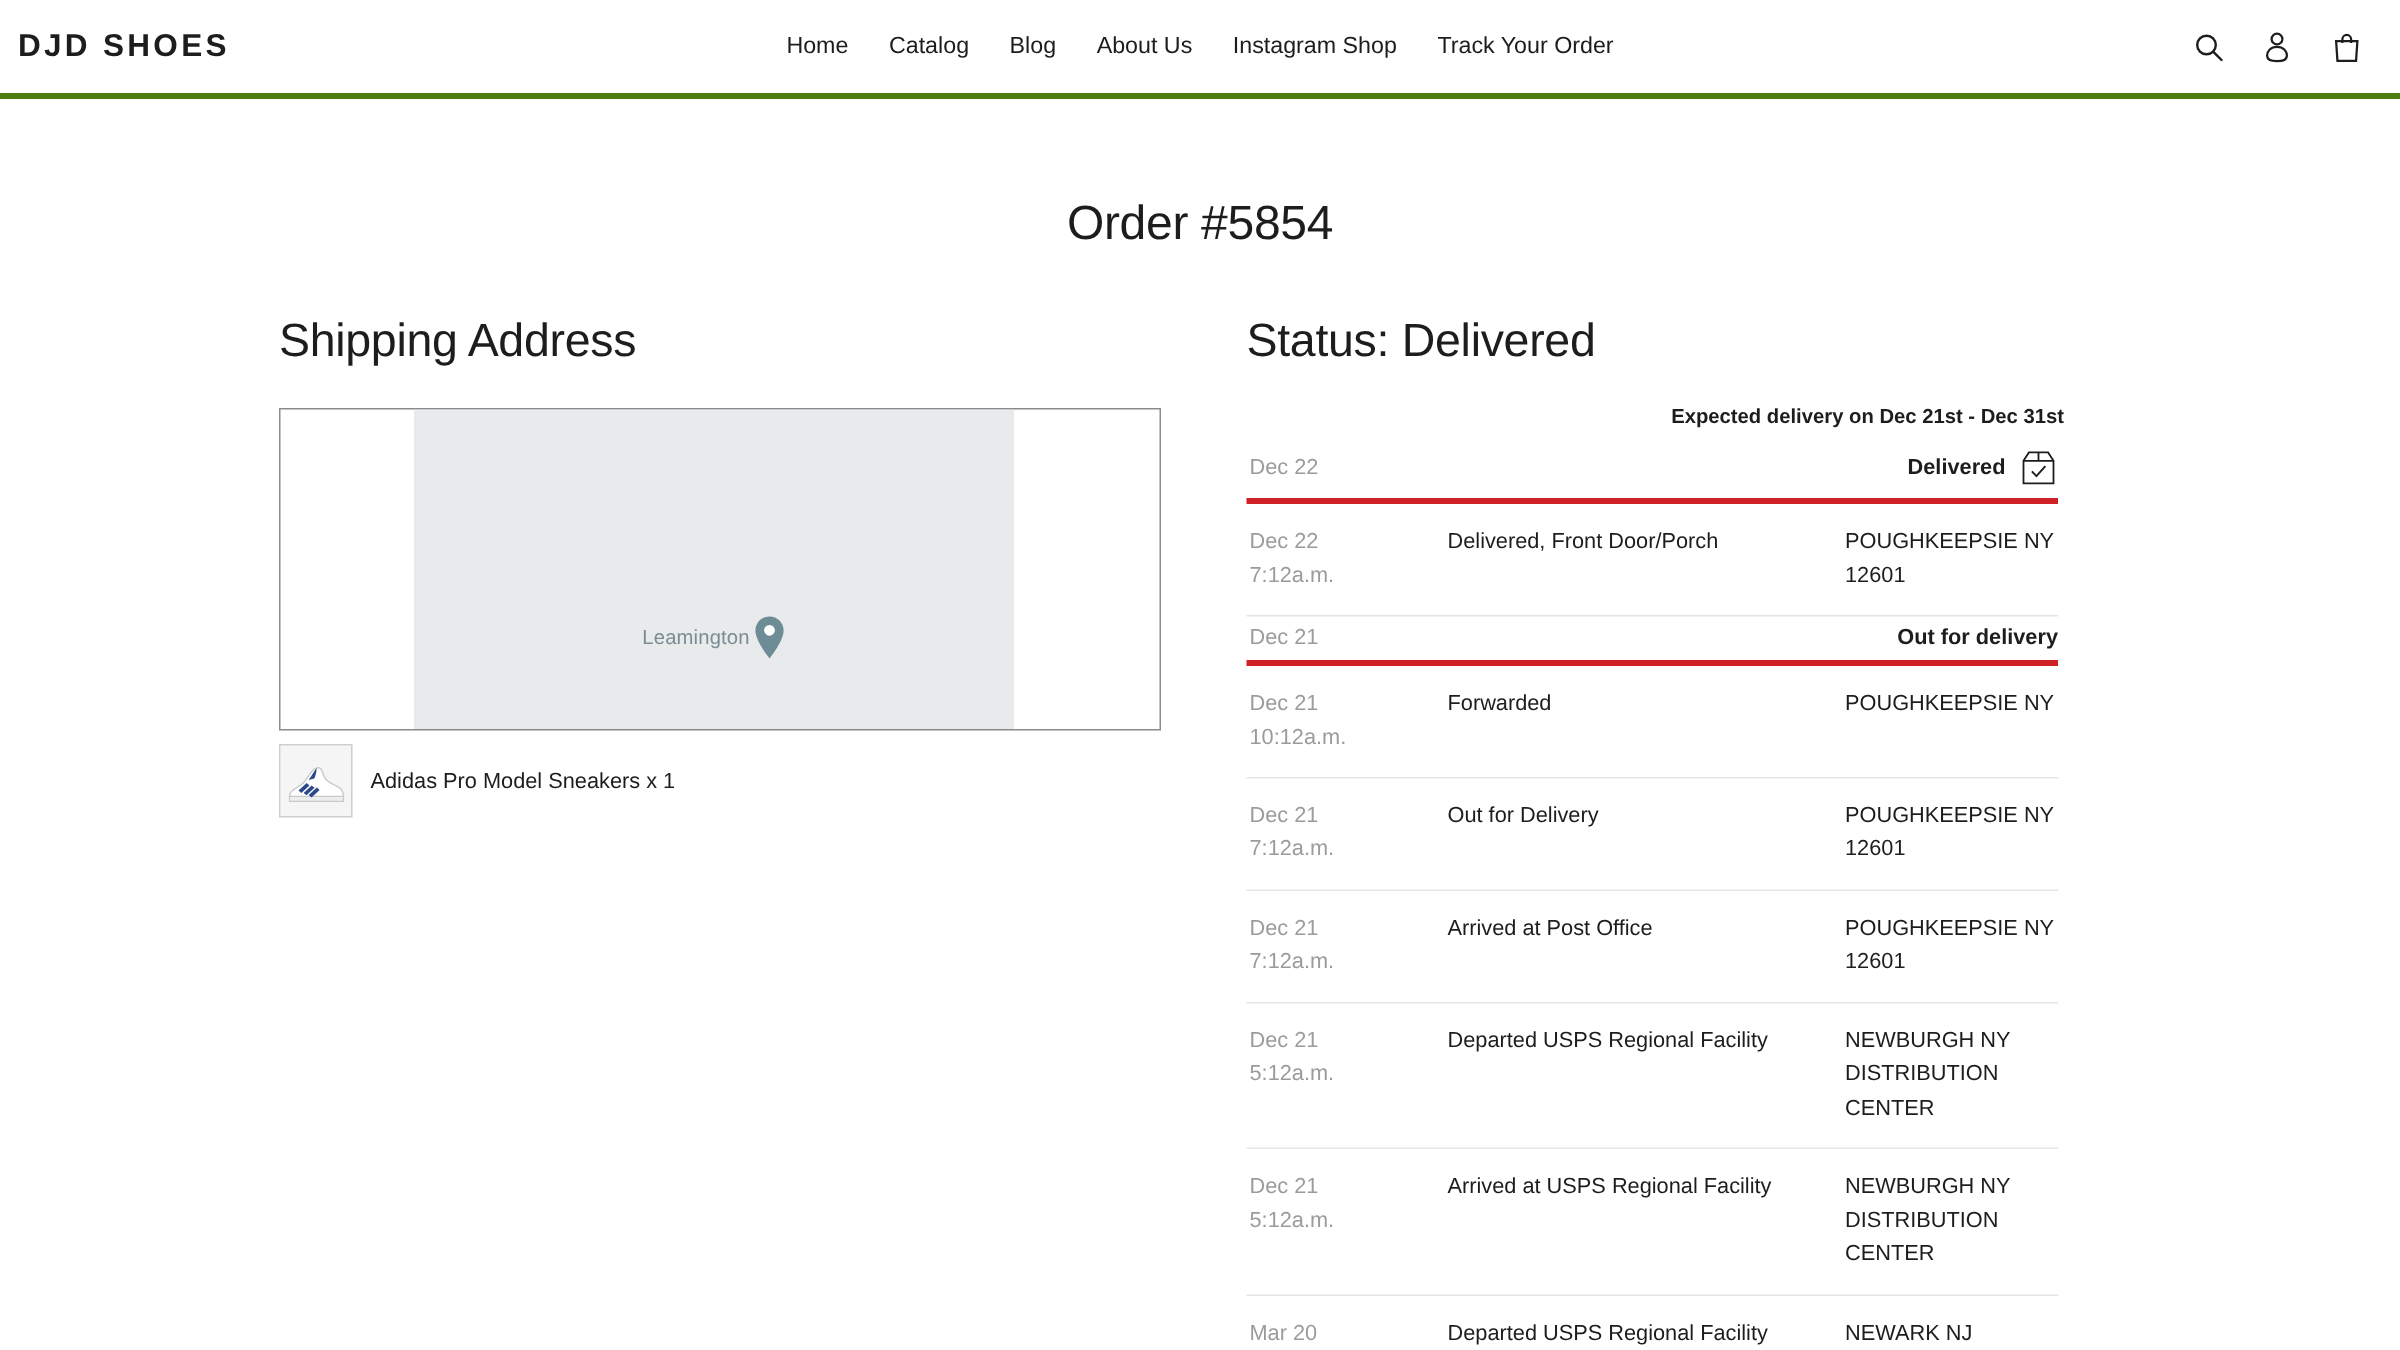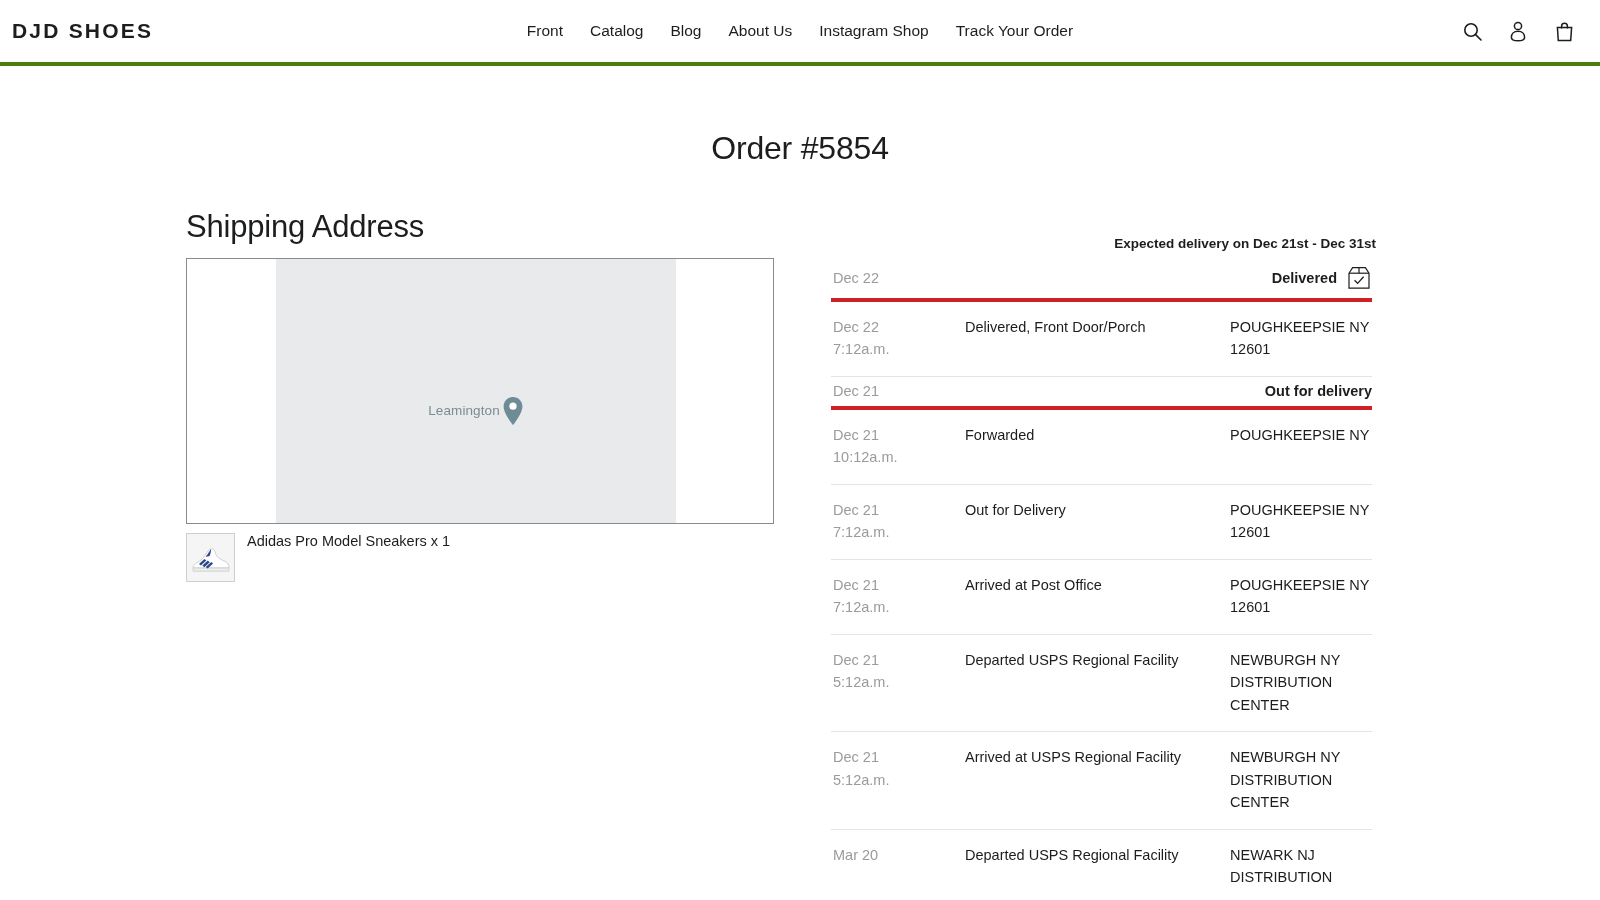--- a/index.html
+++ b/index.html
@@ -89,23 +89,23 @@
   }
 
   .address-line {
     font-size: 14.5px;
     color: #1c1d1d;
     margin: 24px 0 0 4px;
   }
 
   
   .map-box {
-    margin-top: 14px;
+    margin-top: 28px;
     width: 588px;
-    height: 266px;
+    height: 215px;
     border: 1px solid #8a8a8a;
     background: #ffffff;
     position: relative;
     overflow: hidden;
   }
   .map-tile {
     position: absolute;
     left: 89px; top: 0;
     width: 400px; height: 291px;
     background: #e9eaeb;
@@ -129,21 +129,21 @@
 
   
   .pkg-title {
     margin-top: 29px;
     font-size: 14.5px;
     color: #9b9b9b;
   }
   .pkg-item {
     margin-top: 9px;
     display: flex;
-    align-items: flex-start;
+    align-items: center;
     gap: 12px;
   }
   .pkg-thumb {
     width: 49px; height: 49px;
     border: 1px solid #cfcfcf;
     background: #f7f7f7;
     position: relative;
     overflow: hidden;
     flex: none;
   }
@@ -211,21 +211,21 @@
   }
   .ev-when div, .ev-loc div, .ev-desc div { white-space: pre-line; }
 </style>
 </head>
 <body>
 
 <header class="site-header">
   <div class="logo">DJD SHOES</div>
 
   <nav class="main-nav">
-    <a class="nav-link" href="#">Front</a>
+    <a class="nav-link" href="#">Home</a>
     <a class="nav-link" href="#">Catalog</a>
     <a class="nav-link" href="#">Blog</a>
     <a class="nav-link" href="#">About Us</a>
     <a class="nav-link" href="#">Instagram Shop</a>
     <a class="nav-link" href="#">Track Your Order</a>
   </nav>
 
   <div class="header-icons">
     <div class="icon-btn">
       <svg width="19" height="19" viewBox="0 0 19 19" fill="none" stroke="#1c1d1d" stroke-width="1.6">
@@ -282,20 +282,21 @@
           <path d="M15.4 31.6 l5.4 -5 1.9 1.6 -5.4 5 Z" fill="#2b4a8c"></path>
           <path d="M18.8 33 l5.4 -5 1.9 1.6 -5.4 5 Z" fill="#2b4a8c"></path>
           <path d="M24 15 C22.2 17.5 20.6 20.6 18.6 23 L22.6 22 C23.6 19.6 24.2 17 24 15 Z" fill="#2b4a8c"></path>
         </svg>
       </div>
       <div class="pkg-label">Adidas Pro Model Sneakers x 1</div>
     </div>
   </section>
 
   <section class="col-right">
+    <h2 class="section-title">Status: Delivered</h2>
 
     <div class="expected">Expected delivery on Dec 21st - Dec 31st</div>
 
     <div class="timeline">
 
       <div class="tl-milestone">
         <span class="m-date">Dec 22</span>
         <span class="m-right">
           <span class="m-label">Delivered</span>
           <span class="box-icon">

